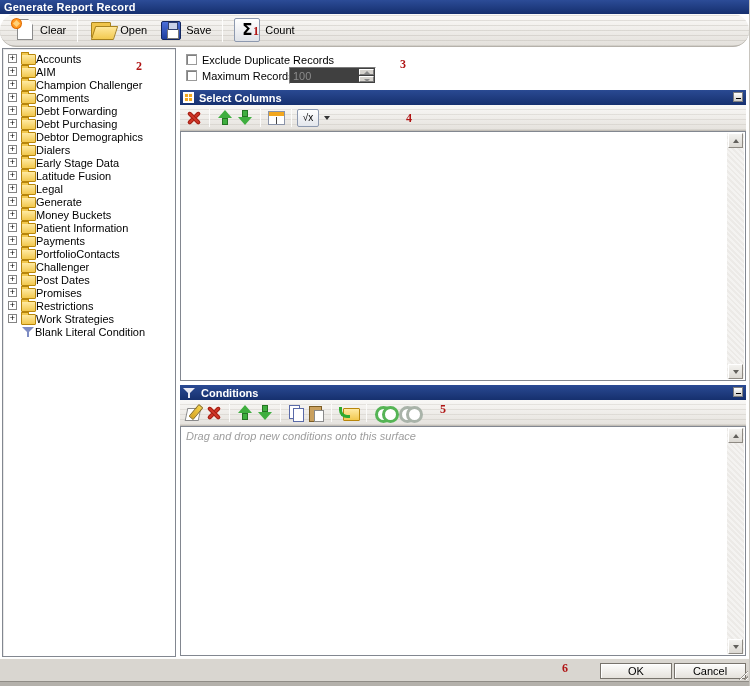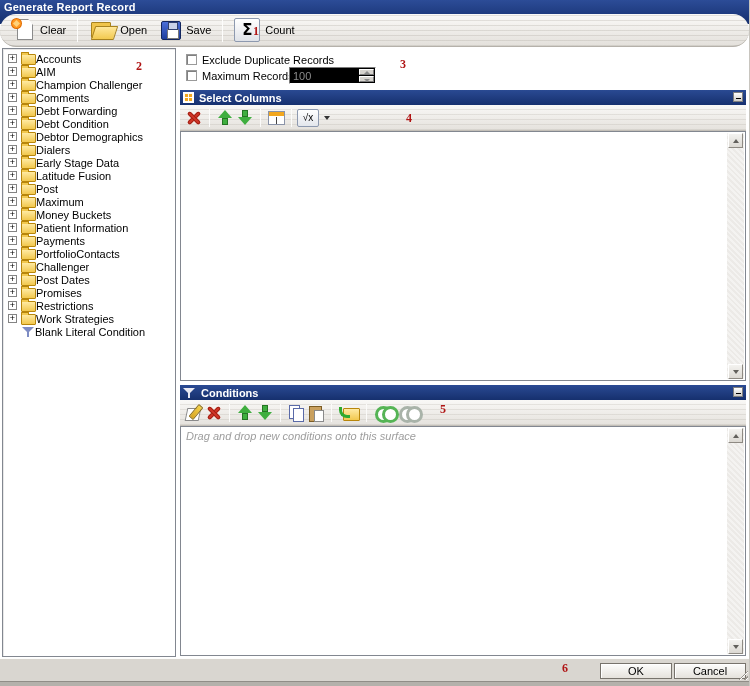--- a/index.html
+++ b/index.html
@@ -1,20 +1,20 @@
 <!DOCTYPE html>
 <html><head>
 <meta charset="utf-8">
 <style>
   * { margin:0; padding:0; box-sizing:border-box; }
   body { background:#fff; }
   .window{position:relative;width:750px;height:686px;background:#fff;overflow:hidden;
     font-family:"Liberation Sans",sans-serif;font-size:11px;color:#000;border-right:1px solid #c8c5bf;}
   
-  .titlebar{position:absolute;left:0;top:0;width:100%;height:24px;
+  .titlebar{position:absolute;left:0;top:0;width:100%;height:14px;
     background:linear-gradient(#2c4c97,#152f6e);color:#fff;font-weight:bold;
     padding:1px 0 0 4px;font-size:11px;letter-spacing:.2px;}
   
   .toolbar{position:absolute;left:0;top:14px;width:100%;height:33px;display:flex;align-items:center;
     background-image:repeating-linear-gradient(0deg,rgba(167,162,153,.28) 0 1px,rgba(255,255,255,0) 1px 5px),linear-gradient(#fbfaf8,#e3e0db);
     border-bottom:1px solid #b5b1aa;padding-left:6px;border-radius:16px;}
   .tbtn{display:flex;align-items:center;gap:5px;padding:2px 7px;height:28px;cursor:default;}
   .tsep{width:1px;height:24px;background:#aaa69f;border-right:1px solid #fdfdfc;margin:0 4px;}
   
   .ic-new{position:relative;width:22px;height:24px;}
@@ -46,21 +46,21 @@
     border:1px solid #b8860b;border-bottom:none;border-radius:1px 1px 0 0;}
   .funnel-sm{position:relative;width:14px;height:12px;flex:0 0 auto;}
   .funnel-sm::before{content:"";position:absolute;left:1px;top:1px;border-left:6px solid transparent;border-right:6px solid transparent;
     border-top:6px solid #7e8cc4;}
   .funnel-sm::after{content:"";position:absolute;left:6px;top:6px;width:2px;height:5px;background:#7e8cc4;}
   .tlabel{}
   
   .chkrow{position:absolute;display:flex;gap:5px;}
   .chk{width:11px;height:11px;background:#fff;border:1px solid #9a9a9a;
     box-shadow:inset 1px 1px 0 #808080, inset -1px -1px 0 #fff;}
-  .spinner{position:absolute;left:289px;top:67px;width:87px;height:17px;background:#000000;
+  .spinner{position:absolute;left:289px;top:67px;width:87px;height:17px;background:#404040;
     border:1px solid;border-color:#7a7a7a #fff #fff #7a7a7a;color:#8b8b8b;padding:2px 18px 0 3px;}
   .spinbtns{position:absolute;right:1px;top:1px;width:15px;height:13px;display:flex;flex-direction:column;gap:1px;}
   .spb{flex:1;background:#d6d3ce;border:1px solid;border-color:#fff #7a7a7a #7a7a7a #fff;position:relative;}
   .spb::after{content:"";position:absolute;left:4px;border-left:3px solid transparent;border-right:3px solid transparent;}
   .spb.up::after{top:1px;border-bottom:3px solid #8a8a8a;}
   .spb.dn::after{top:2px;border-top:3px solid #8a8a8a;}
   
   .panel{position:absolute;left:180px;width:566px;}
   .panel-hdr{position:absolute;left:0;top:0;right:0;height:15px;background:linear-gradient(#27479255 , #16306e00),#1b3778;
     background:linear-gradient(#2a4a93,#16306e);color:#fff;font-weight:bold;display:flex;align-items:center;gap:5px;padding-left:3px;}
@@ -193,21 +193,21 @@
         <span class="tlabel">Comments</span>
       </div>
       <div class="trow">
         <span class="expand">+</span>
         <span class="folder"></span>
         <span class="tlabel">Debt Forwarding</span>
       </div>
       <div class="trow">
         <span class="expand">+</span>
         <span class="folder"></span>
-        <span class="tlabel">Debt Condition</span>
+        <span class="tlabel">Debt Purchasing</span>
       </div>
       <div class="trow">
         <span class="expand">+</span>
         <span class="folder"></span>
         <span class="tlabel">Debtor Demographics</span>
       </div>
       <div class="trow">
         <span class="expand">+</span>
         <span class="folder"></span>
         <span class="tlabel">Dialers</span>
@@ -218,26 +218,26 @@
         <span class="tlabel">Early Stage Data</span>
       </div>
       <div class="trow">
         <span class="expand">+</span>
         <span class="folder"></span>
         <span class="tlabel">Latitude Fusion</span>
       </div>
       <div class="trow">
         <span class="expand">+</span>
         <span class="folder"></span>
-        <span class="tlabel">Post</span>
-      </div>
-      <div class="trow">
-        <span class="expand">+</span>
-        <span class="folder"></span>
-        <span class="tlabel">Maximum</span>
+        <span class="tlabel">Legal</span>
+      </div>
+      <div class="trow">
+        <span class="expand">+</span>
+        <span class="folder"></span>
+        <span class="tlabel">Generate</span>
       </div>
       <div class="trow">
         <span class="expand">+</span>
         <span class="folder"></span>
         <span class="tlabel">Money Buckets</span>
       </div>
       <div class="trow">
         <span class="expand">+</span>
         <span class="folder"></span>
         <span class="tlabel">Patient Information</span>

